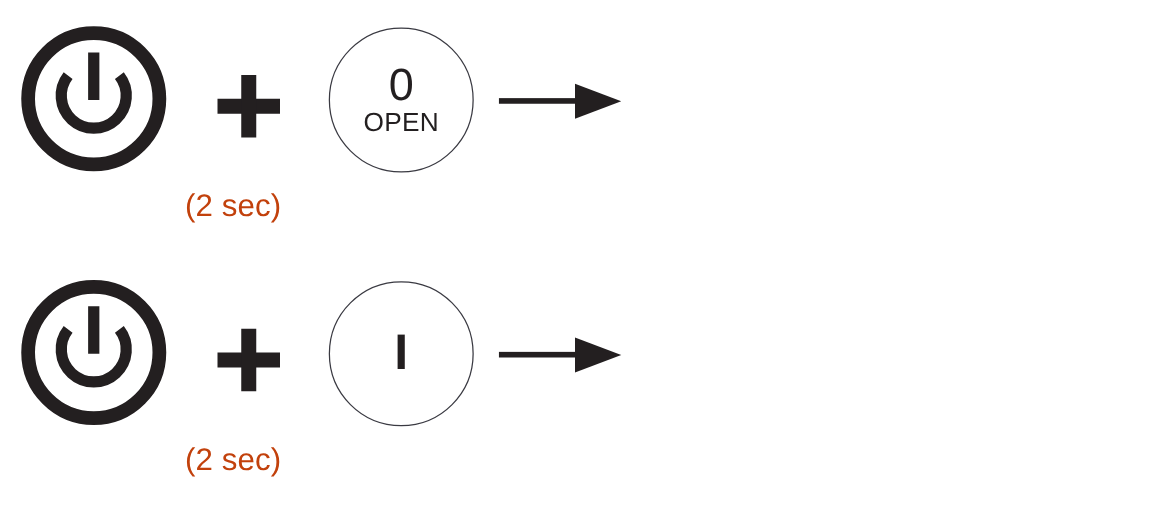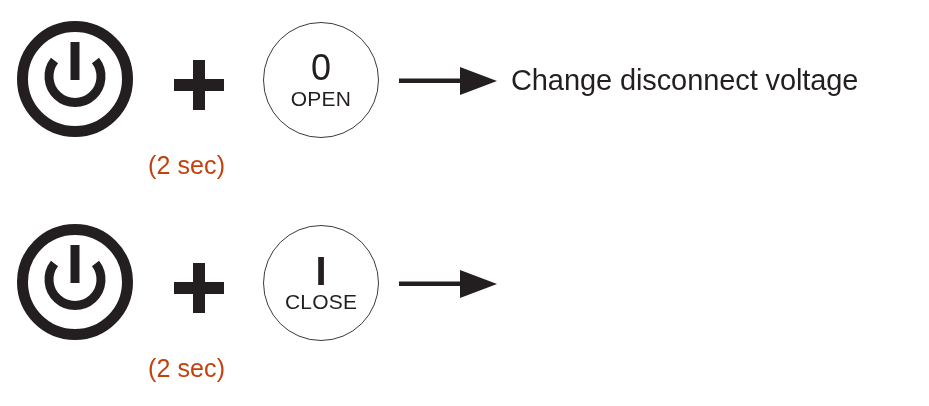--- a/index.html
+++ b/index.html
@@ -172,40 +172,38 @@
       <div class="state-label">OPEN</div>
     </div>
 
     <div class="arrow">
       <svg viewBox="0 0 99 30" xmlns="http://www.w3.org/2000/svg" aria-hidden="true">
         <rect x="0" y="12.5" width="65" height="4.5" fill="#231f20"></rect>
         <polygon points="61,1 98,15 61,29" fill="#231f20"></polygon>
       </svg>
     </div>
 
-    <div class="action-text">Change disconnect voltage</div>
   </div>
 
   <div class="instruction-row row-2">
 
     <div class="power-button">
       <svg viewBox="0 0 118 118" xmlns="http://www.w3.org/2000/svg" aria-hidden="true">
         <circle cx="59" cy="59" r="52.5" fill="none" stroke="#231f20" stroke-width="11"></circle>
         <path d="M 38.5 40.5 A 26 26 0 1 0 79.5 40.5" fill="none" stroke="#231f20" stroke-width="9" stroke-linecap="butt"></path>
         <rect x="54.5" y="22" width="9" height="38" fill="#231f20"></rect>
       </svg>
     </div>
 
     <div class="hold-caption">(2 sec)</div>
 
     <div class="plus-sign"></div>
 
     <div class="state-circle">
       <div class="state-symbol bar-symbol">I</div>
-      <div class="state-label">CLOSE</div>
     </div>
 
     <div class="arrow">
       <svg viewBox="0 0 99 30" xmlns="http://www.w3.org/2000/svg" aria-hidden="true">
         <rect x="0" y="12.5" width="65" height="4.5" fill="#231f20"></rect>
         <polygon points="61,1 98,15 61,29" fill="#231f20"></polygon>
       </svg>
     </div>
 
   </div>

